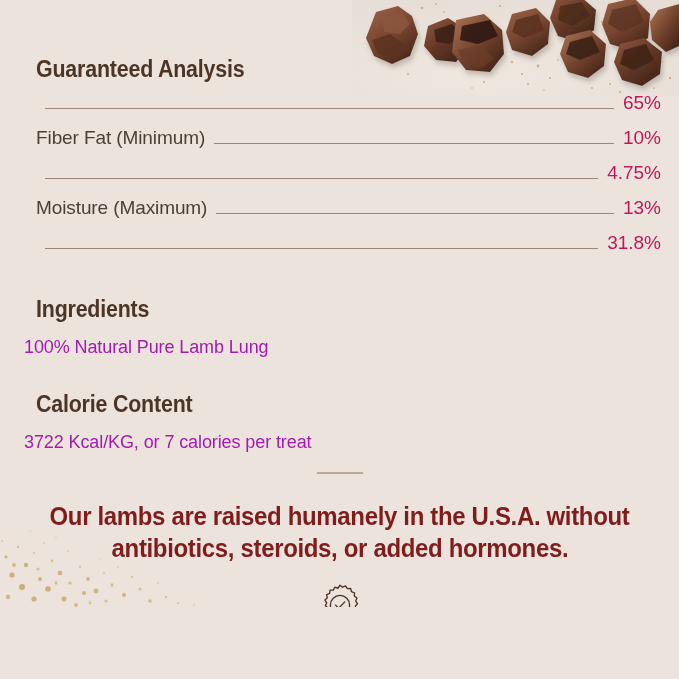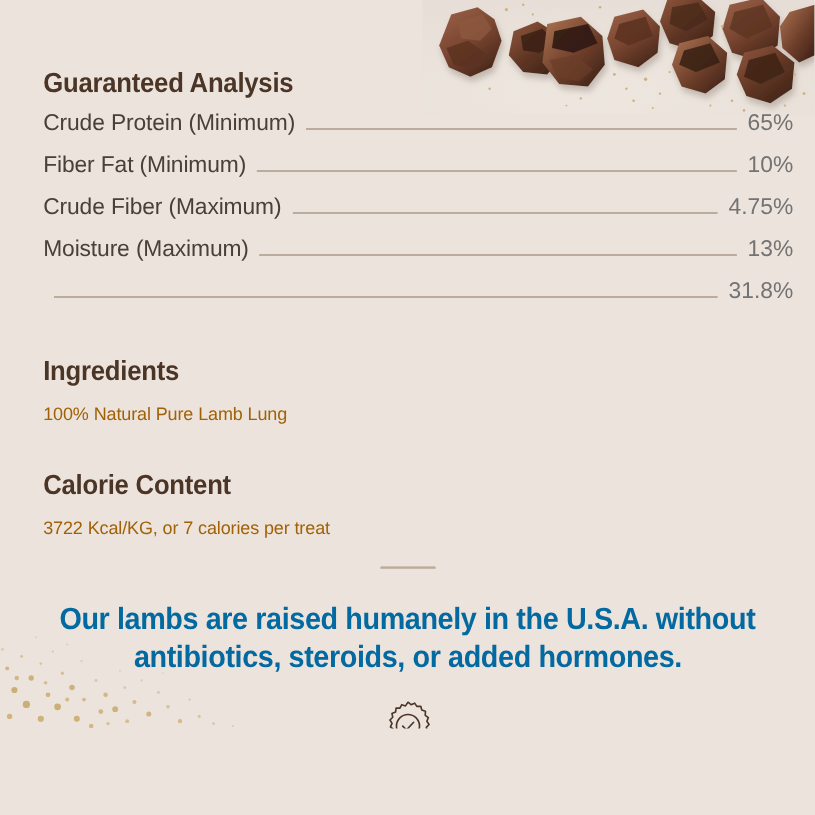--- a/index.html
+++ b/index.html
@@ -81,52 +81,52 @@
     white-space: nowrap;
     letter-spacing: -0.1px;
   }
   .ga-leader {
     flex: 1 1 auto;
     border-bottom: 1.3px solid #9c8876;
     margin: 0 9px 5px 9px;
     min-width: 14px;
   }
   .ga-value {
-    color: #737373;
+    color: #be185d;
     font-size: 19px;
     white-space: nowrap;
     text-align: right;
   }
 
   .body-text {
     position: absolute;
-    left: 36px;
-    color: #a16207;
-    font-size: 15px;
+    left: 24px;
+    color: #a21caf;
+    font-size: 18px;
     letter-spacing: -0.1px;
     white-space: nowrap;
   }
 
   .divider {
     position: absolute;
     left: 50%;
     transform: translateX(-50%);
     top: 472px;
     width: 46px;
     height: 0;
     border-top: 2px solid #bdaa98;
   }
 
   .claim {
     position: absolute;
     left: 0;
     top: 500px;
     width: 679px;
     text-align: center;
-    color: #0369a1;
+    color: #7f1d1d;
     font-weight: bold;
     font-size: 25.5px;
     line-height: 32px;
     letter-spacing: -0.35px;
   }
   .claim span {
     display: inline-block;
     transform: scaleX(0.94);
   }
 
@@ -287,33 +287,31 @@
     </svg>
   </div>
 
   <div class="content">
 
     <div class="section-heading" style="top:56px">Guaranteed Analysis</div>
 
     <div class="ga-table">
 
       <div class="ga-row">
-        <span class="ga-label">Crude Protein (Minimum)</span>
         <span class="ga-leader"></span>
         <span class="ga-value">65%</span>
       </div>
 
       <div class="ga-row">
         <span class="ga-label">Fiber Fat (Minimum)</span>
         <span class="ga-leader"></span>
         <span class="ga-value">10%</span>
       </div>
 
       <div class="ga-row">
-        <span class="ga-label">Crude Fiber (Maximum)</span>
         <span class="ga-leader"></span>
         <span class="ga-value">4.75%</span>
       </div>
 
       <div class="ga-row">
         <span class="ga-label">Moisture (Maximum)</span>
         <span class="ga-leader"></span>
         <span class="ga-value">13%</span>
       </div>
 

